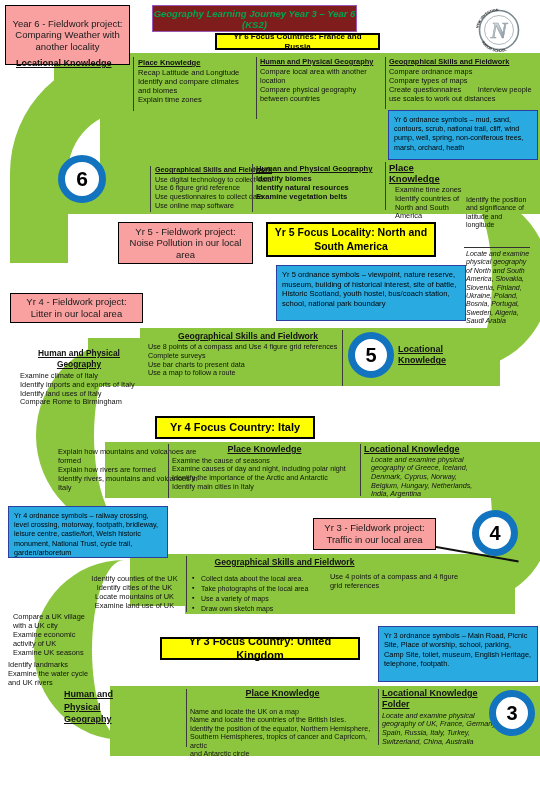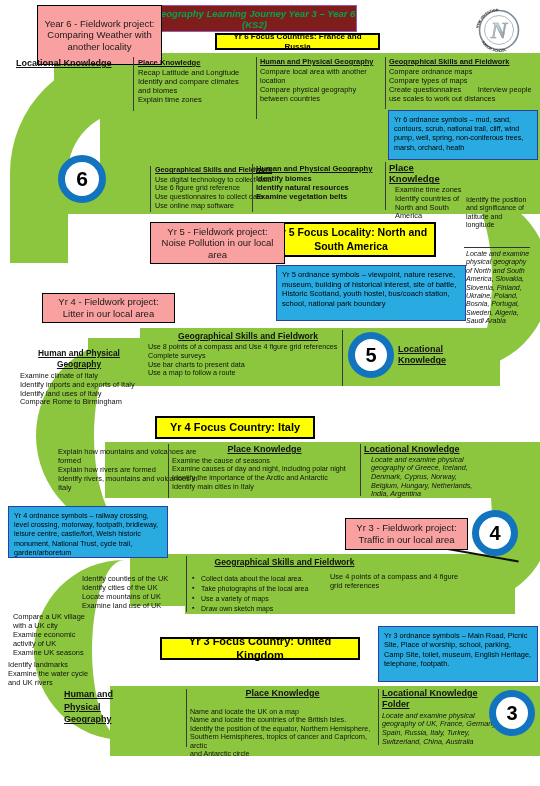--- a/index.html
+++ b/index.html
@@ -15,21 +15,20 @@
   
   .snake { position: absolute; background: #8CC63E; }
   .snake-round { position: absolute; border-style: solid; border-color: #8CC63E; background: transparent; }
 
   
   .pink-box {
     position: absolute; background: #F9A0A0; border: 1px solid #000;
     color: #1a1a1a; text-align: center; line-height: 1.22;
     display: flex; align-items: center; justify-content: center;
     padding: 2px 4px;
-    margin-left: 32px;
   }
   .yellow-box {
     position: absolute; background: #FFFF00; border: 2px solid #000;
     color: #000; text-align: center; font-weight: bold; line-height: 1.25;
     display: flex; align-items: center; justify-content: center;
     padding: 1px 6px;
   }
   .blue-box {
     position: absolute; background: #29ABE2; border: 1px solid #2B3FA0;
     color: #000; line-height: 1.28; padding: 4px 5px;
@@ -281,21 +280,21 @@
   </div>
 
   <div class="blue-box" style="left:8px; top:506px; width:160px; height:52px; font-size:7.2px;">
     <span>Yr 4 ordnance symbols – railway crossing, level crossing, motorway, footpath, bridleway, leisure centre, castle/fort, Welsh historic monument, National Trust, cycle trail, garden/arboretum</span>
   </div>
 
   <div class="pink-box" style="left:313px; top:518px; width:123px; height:32px; font-size:9.5px;">
     <span>Yr 3 - Fieldwork project: Traffic in our local area</span>
   </div>
 
-  <div class="tblock" style="left:82px; top:575px; width:105px; font-size:7.4px; text-align:left;">
+  <div class="tblock" style="left:82px; top:575px; width:105px; font-size:7.4px; text-align:center;">
     <span class="bd" style="white-space:pre-wrap;">Identify counties of the UK
 Identify cities of the UK
 Locate mountains of UK
 Examine land use of UK</span>
   </div>
 
   <div class="tblock" style="left:13px; top:613px; width:80px; font-size:7.4px;">
     <span class="bd" style="white-space:pre-wrap;">Compare a UK village with a UK city
 Examine economic activity of UK
 Examine UK seasons</span>

